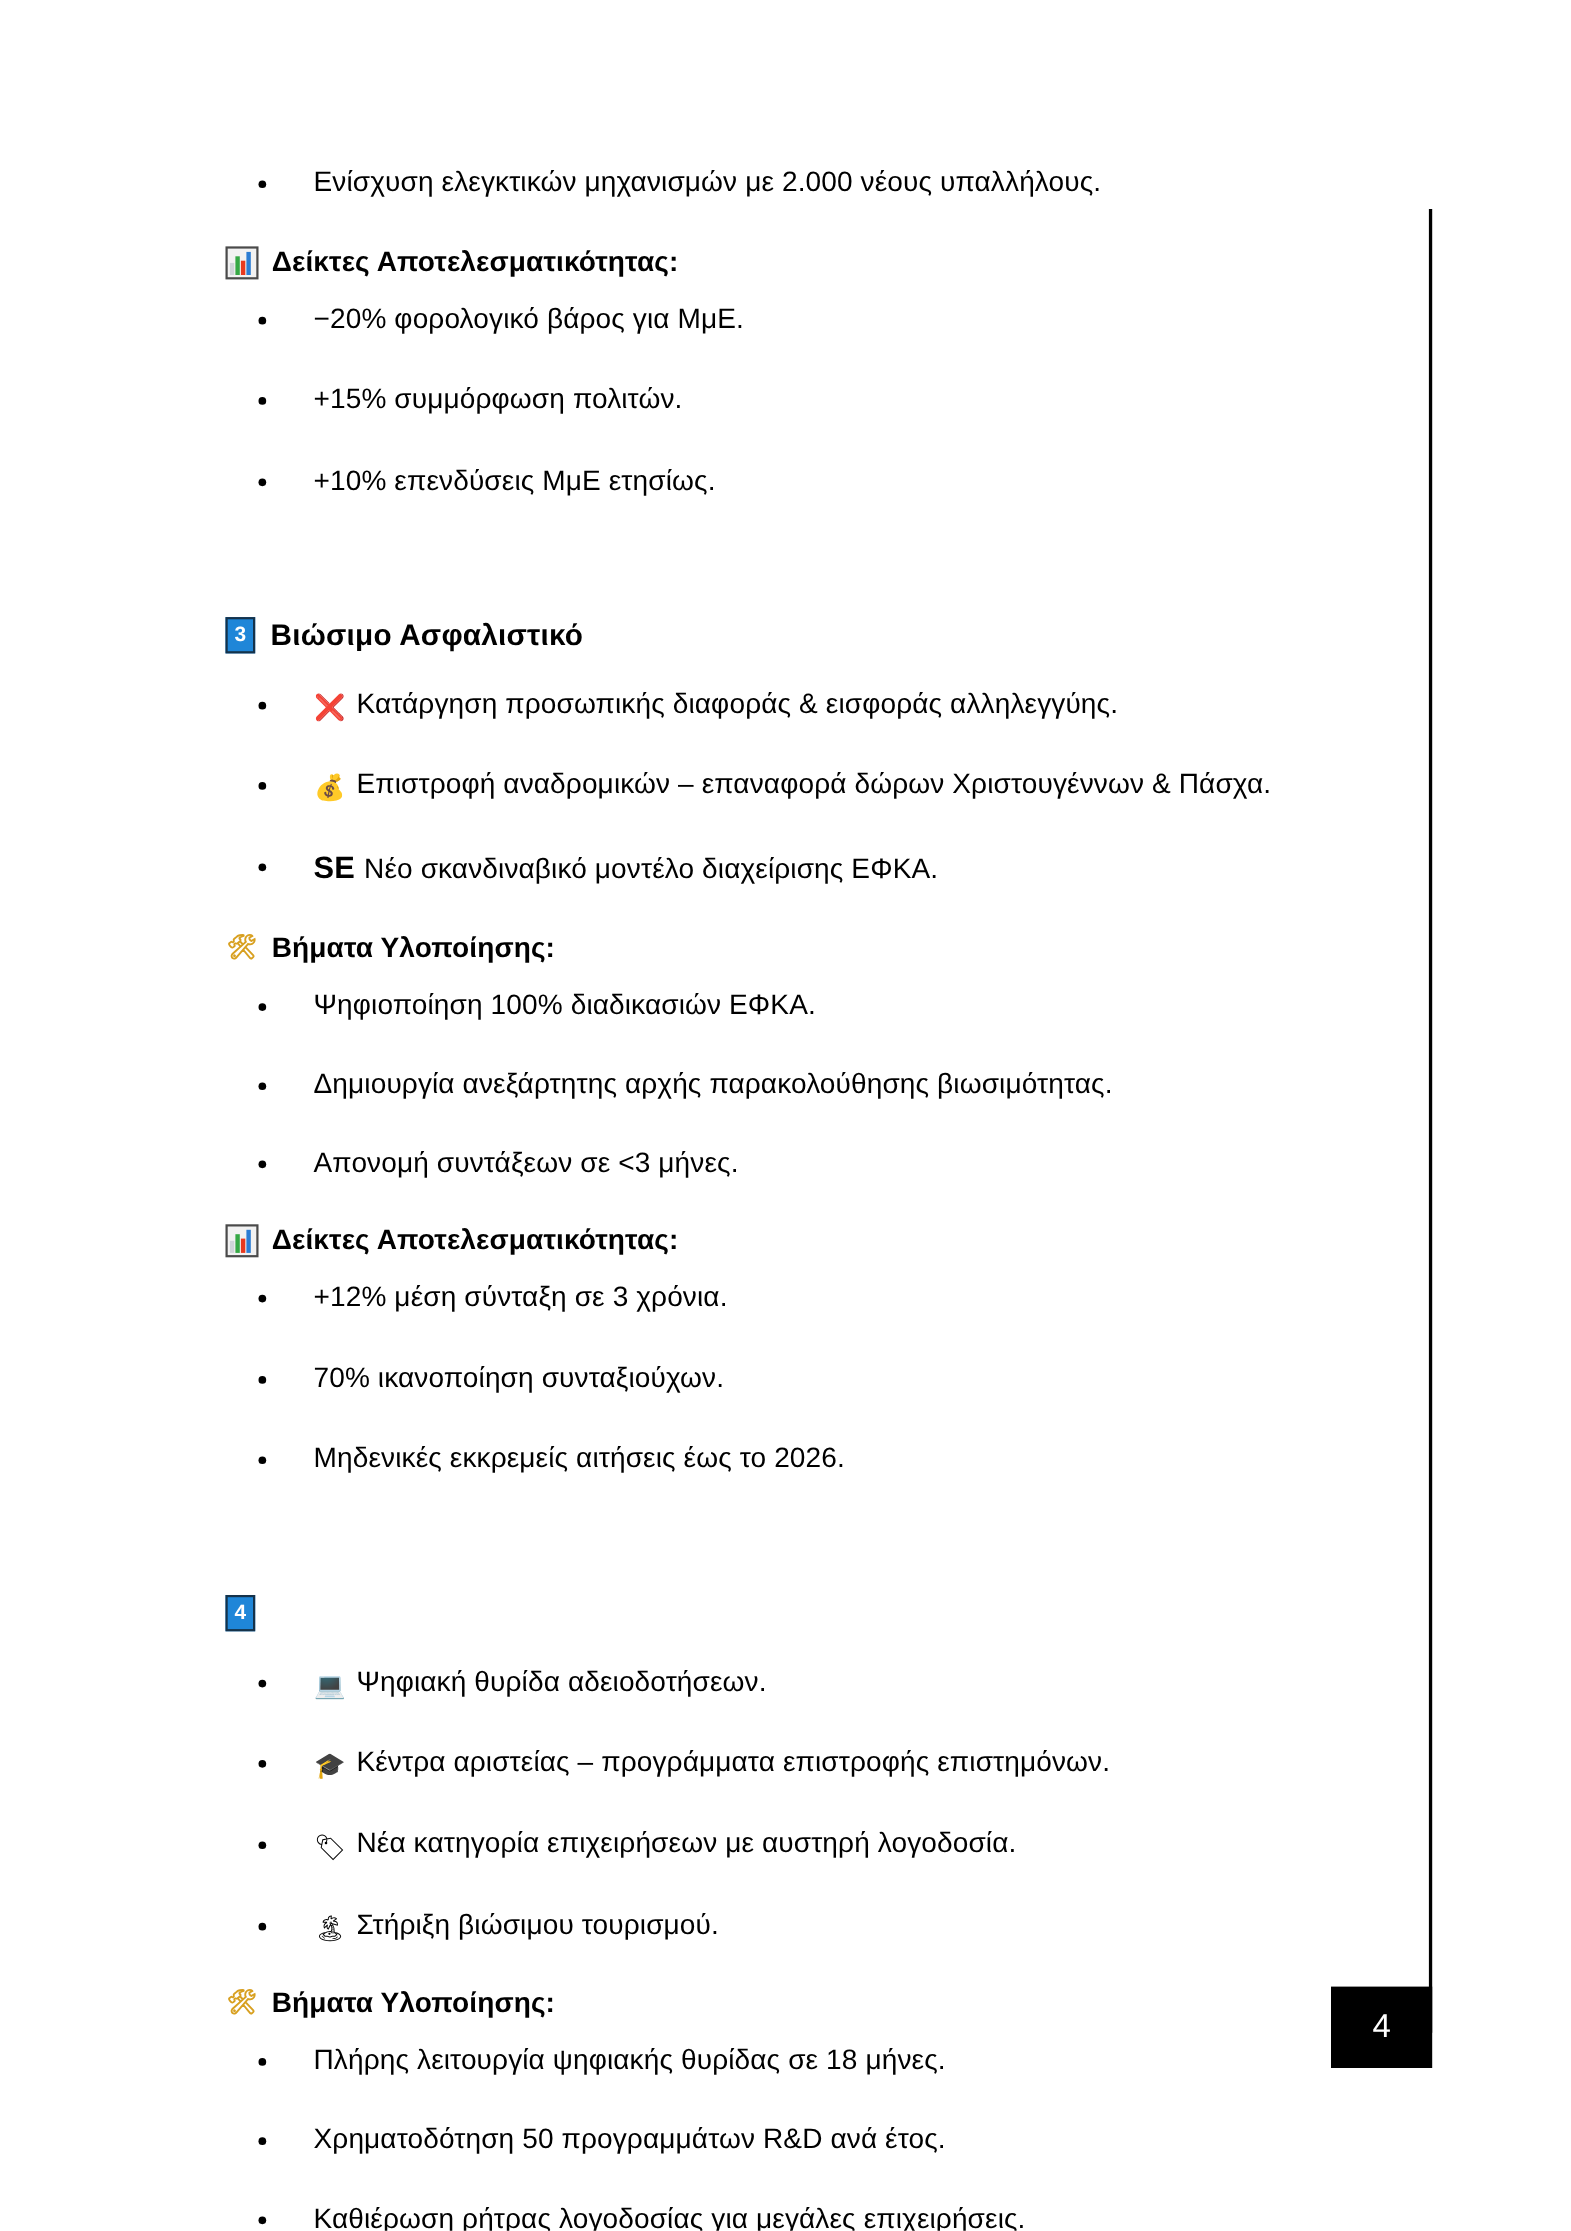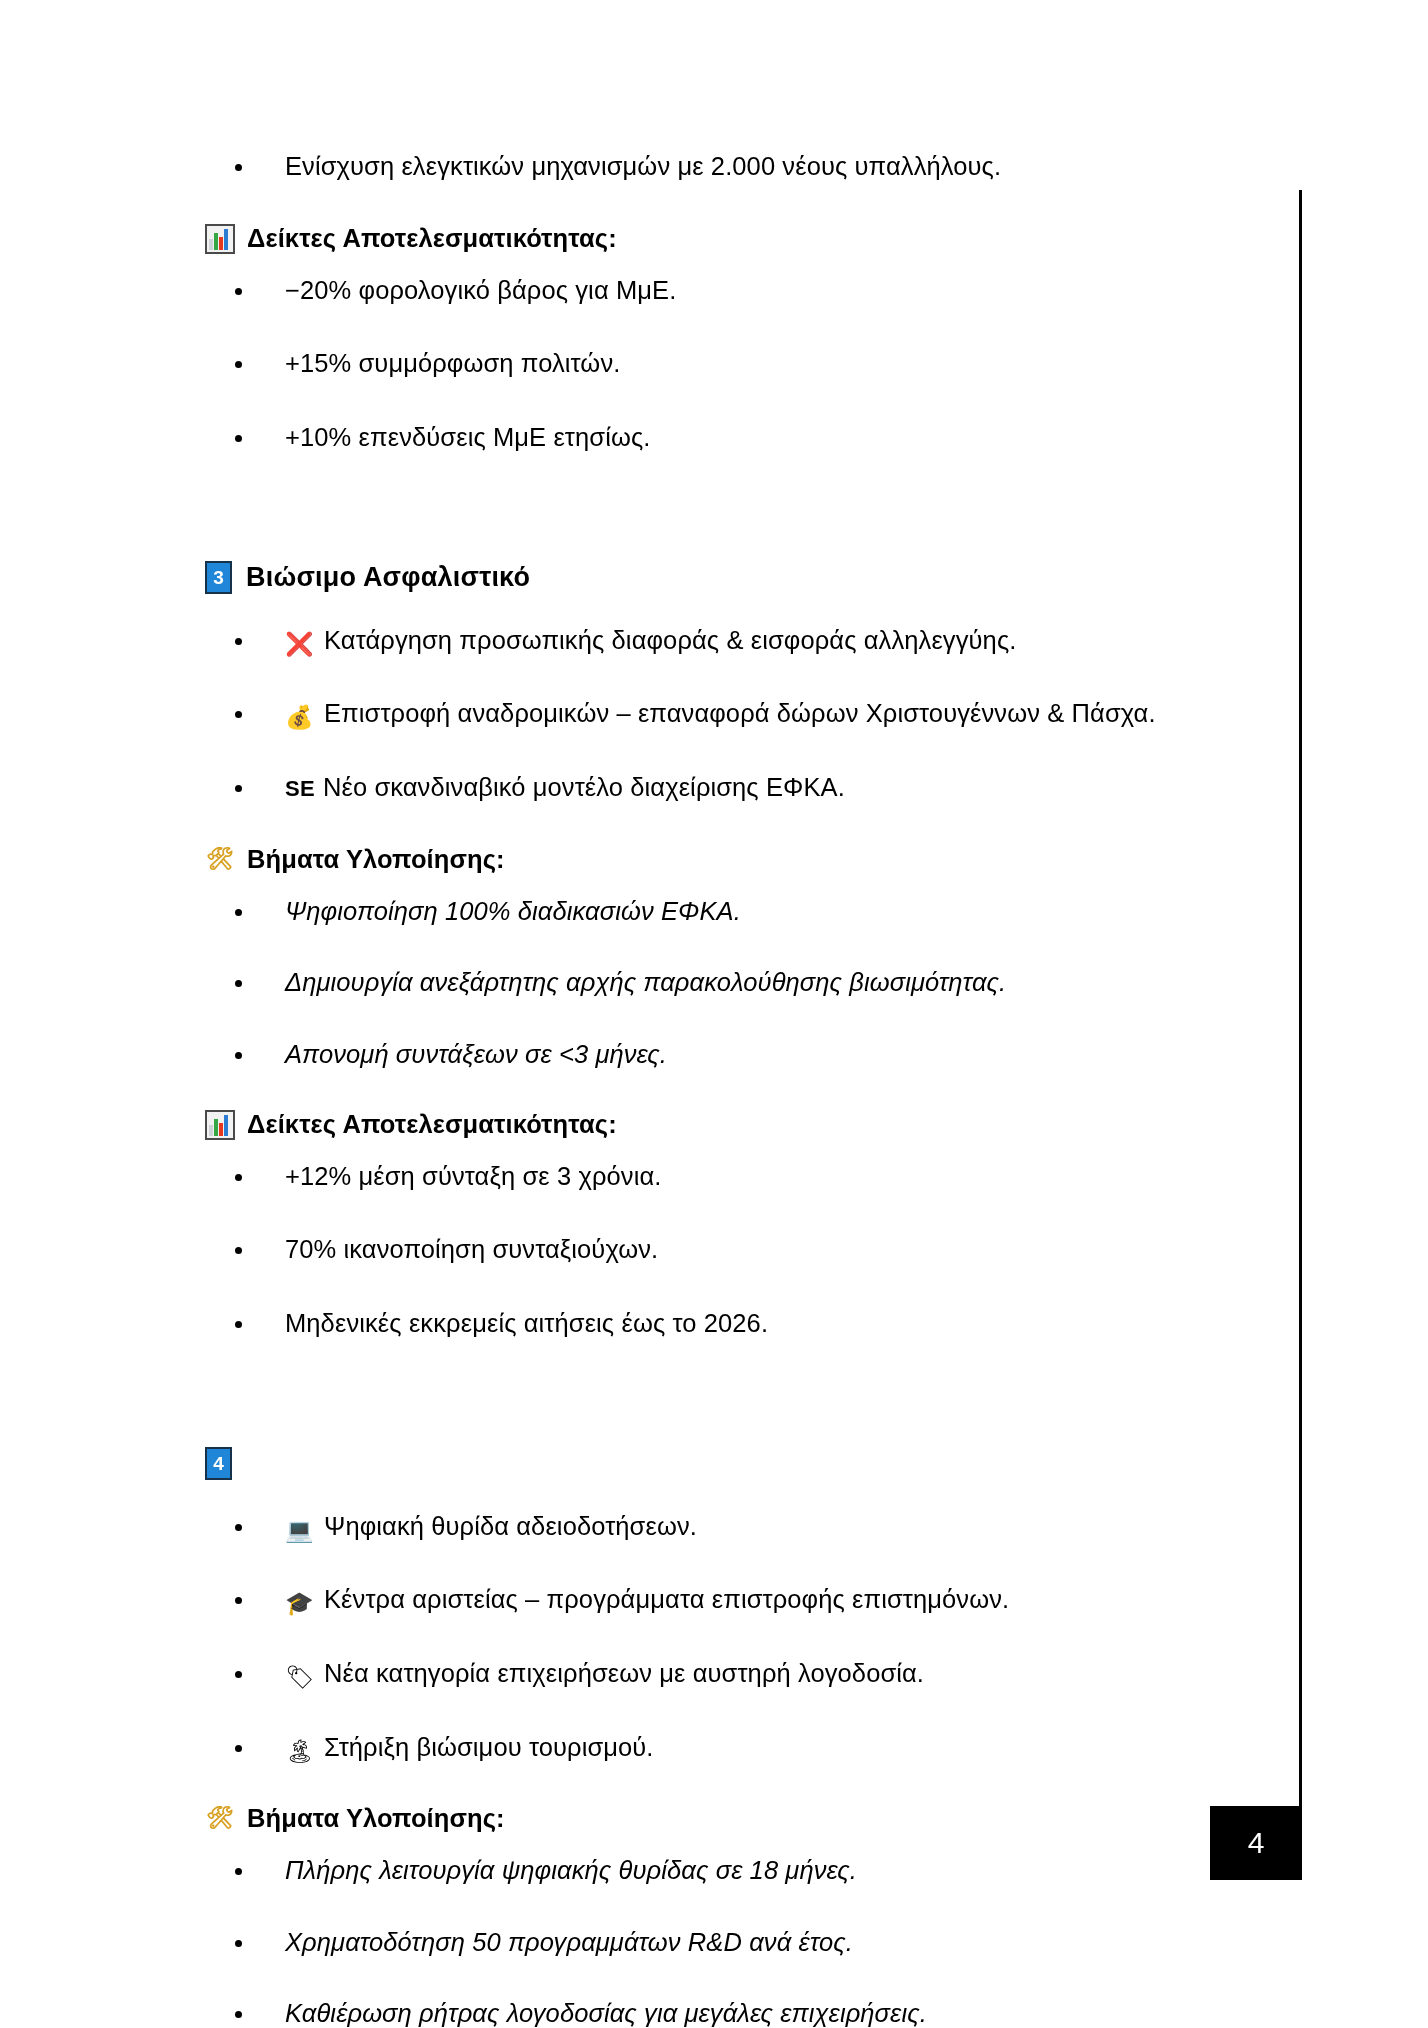--- a/index.html
+++ b/index.html
@@ -59,35 +59,35 @@
   ul.bullets > li::before {
     content: "";
     position: absolute;
     left: 30px;
     top: 14px;
     width: 7px;
     height: 7px;
     border-radius: 50%;
     background: #000000;
   }
-  ul.bullets.tight > li { margin-bottom: 38px; font-style: italic; }
+  ul.bullets.tight > li { margin-bottom: 38px; }
 
   .li-emoji {
     display: inline-block;
     width: 30px;
     margin-right: 9px;
     vertical-align: -3px;
     text-align: center;
     font-family: "DejaVu Sans", sans-serif;
     font-size: 23px;
     line-height: 1;
   }
   .li-tag {
     font-weight: bold;
-    font-size: 22px;
+    font-size: 28px;
     margin-right: 8px;
     letter-spacing: 0.3px;
   }
 
   
   .subhead {
     display: flex;
     align-items: flex-start;
     font-size: 25.5px;
     font-weight: bold;

